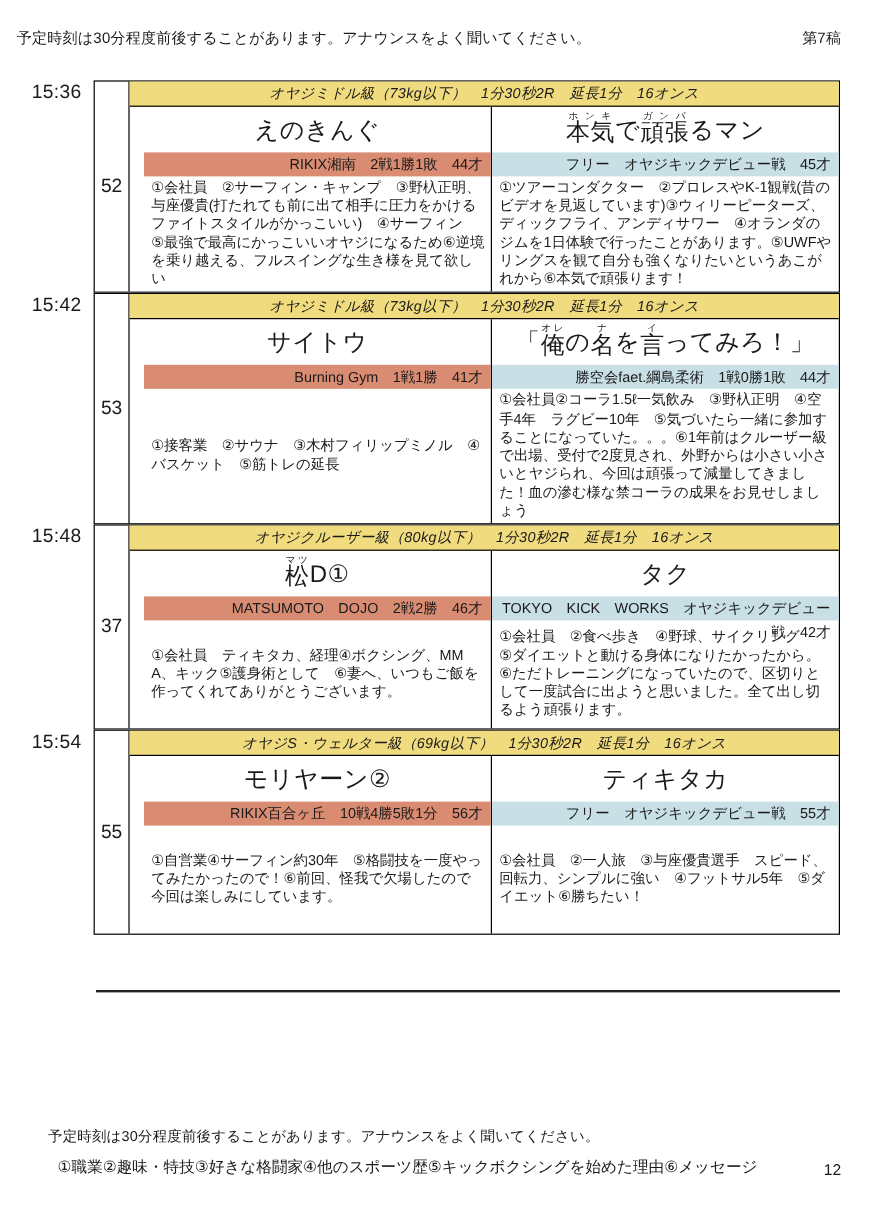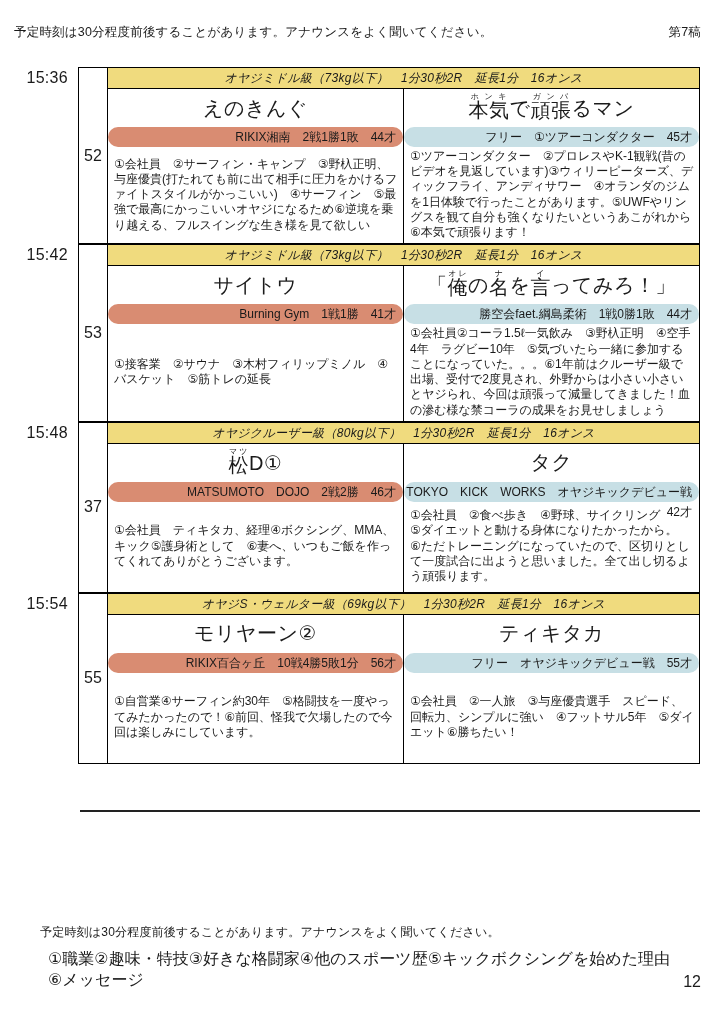--- a/index.html
+++ b/index.html
@@ -32,51 +32,51 @@
     align-items:center;justify-content:center;font-size:16px;
   }
   .block-content{flex:1;display:flex;flex-direction:column;min-width:0;}
   .division{
     height:20px;line-height:20px;border-bottom:1px solid #000;
     background:var(--division-bar,#F0DB7E);
     text-align:center;font-style:italic;font-size:12px;letter-spacing:.3px;
   }
   .cols{flex:1;display:flex;min-height:0;}
   .fighter{flex:1 1 0;display:flex;flex-direction:column;min-width:0;}
-  .fighter.red{border-right:1px solid #000;}
+  .fighter.red{border-right:1px solid #000;margin-left:12px;}
   .fname{
     height:38px;display:flex;align-items:center;justify-content:center;
     font-size:20px;letter-spacing:.5px;white-space:nowrap;
   }
   .fname ruby{ruby-position:over;}
   .fname rt{font-size:8px;letter-spacing:1px;}
   .frecord{
     height:20px;line-height:20px;text-align:right;padding-right:7px;
-    font-size:12px;box-sizing:border-box;border-radius:10px;
+    font-size:12px;box-sizing:border-box;
   }
   .red .frecord{background:var(--red-bar,#D98C72);}
   .blue .frecord{background:var(--blue-bar,#C7DFE5);}
   .fprofile{
     flex:1;min-height:90px;display:flex;align-items:center;
     padding:2px 5px 3px 6px;box-sizing:border-box;
   }
   .fprofile span{
     font-size:12px;line-height:1.27;white-space:pre-wrap;word-break:break-all;
   }
 
   
   .break-label{margin:36px 0 0 200px;font-size:17px;letter-spacing:1px;}
   .divider{
     border:none;border-top:2px solid #222;width:620px;
     margin:46px 0 0 80px;
   }
   .bottom-note{margin:112px 0 0 40px;font-size:12px;letter-spacing:.2px;}
   .legend-row{
     display:flex;justify-content:space-between;align-items:flex-end;
-    margin:8px 24px 0 48px;font-size:16px;
+    margin:8px 24px 0 48px;font-size:13px;
   }
 </style>
 </head>
 <body>
 
 <div class="page">
 
   <div class="top-note">
     <span>予定時刻は30分程度前後することがあります。アナウンスをよく聞いてください。</span>
     <span>第7稿</span>
@@ -92,21 +92,21 @@
         <div class="cols">
           <div class="fighter red">
             <div class="fname">えのきんぐ</div>
             <div class="frecord">RIKIX湘南　2戦1勝1敗　44才</div>
             <div class="fprofile">
                   <span>①会社員　②サーフィン・キャンプ　③野杁正明、与座優貴(打たれても前に出て相手に圧力をかけるファイトスタイルがかっこいい)　④サーフィン　⑤最強で最高にかっこいいオヤジになるため⑥逆境を乗り越える、フルスイングな生き様を見て欲しい</span>
                 </div>
           </div>
           <div class="fighter blue">
             <div class="fname"><ruby>本気<rt>ホンキ</rt></ruby>で<ruby>頑張<rt>ガンバ</rt></ruby>るマン</div>
-            <div class="frecord">フリー　①ツアーコンダクター　45才</div>
+            <div class="frecord">フリー　オヤジキックデビュー戦　45才</div>
             <div class="fprofile">
                   <span>①ツアーコンダクター　②プロレスやK-1観戦(昔のビデオを見返しています)③ウィリーピーターズ、ディックフライ、アンディサワー　④オランダのジムを1日体験で行ったことがあります。⑤UWFやリングスを観て自分も強くなりたいというあこがれから⑥本気で頑張ります！</span>
                 </div>
           </div>
         </div>
       </div>
     </div>
   </div>
 
   <div class="match-row">

